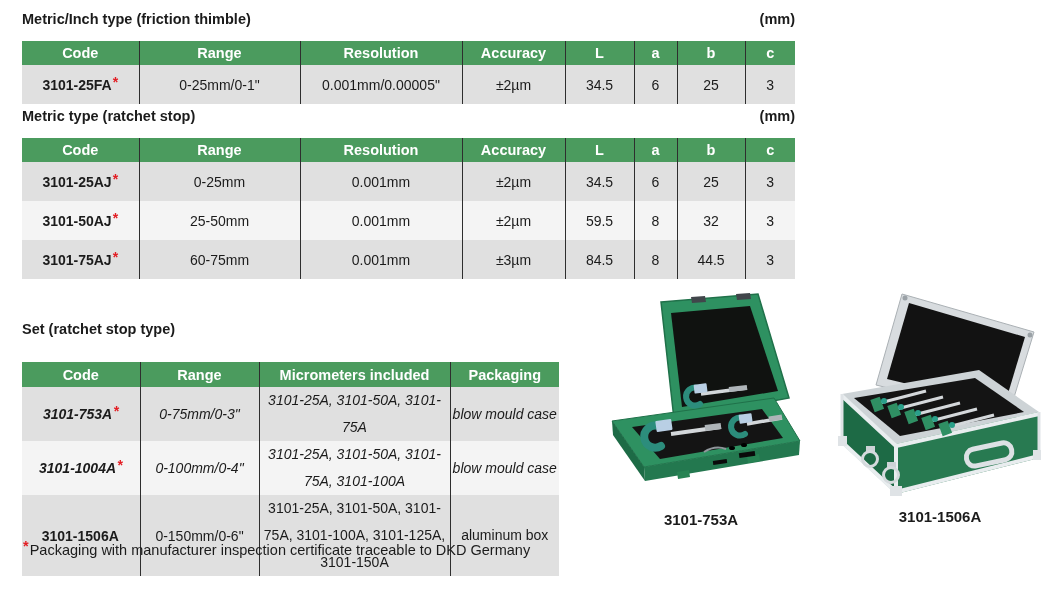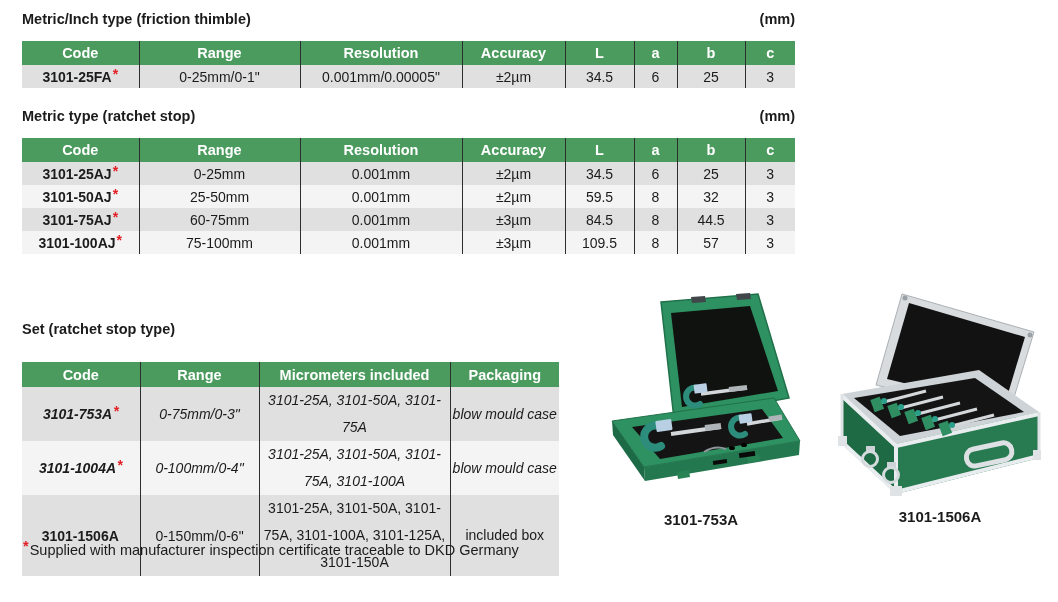--- a/index.html
+++ b/index.html
@@ -7,21 +7,21 @@
         font-family:"Liberation Sans",sans-serif;color:#1b1b1b;border-radius:25px;}
   .titlerow{position:absolute;display:flex;justify-content:space-between;
             font-weight:bold;font-size:14.5px;line-height:18px;}
   .sectitle{white-space:nowrap;}
   .unit{white-space:nowrap;padding-left:24px;}
   table.spec{position:absolute;border-collapse:collapse;table-layout:fixed;font-size:14px;margin-top:8px;}
   .spec th{background:#4b9b5e;color:#ffffff;font-weight:bold;font-size:14.5px;}
   .spec th,.spec td{border-right:1.4px solid #2e2e2e;padding:0;text-align:center;
                     vertical-align:middle;overflow:hidden;}
   .spec th:last-child,.spec td:last-child{border-right:none;}
-  .t12 thead tr{height:24px;} .t12 tbody tr{height:23px;}
+  .t12 thead tr{height:24px;} .t12 tbody tr{height:39px;}
   .t3 thead tr{height:25px;}
   .h45{height:45px;font-style:italic;} .h62{height:62px;}
   tr.g td{background:#e0e0e0;} tr.w td{background:#f4f4f4;}
   .al{text-align:left;padding-left:13px;}
   .code{font-weight:bold;}
   .star{color:#e31e24;font-weight:bold;position:relative;top:-3px;margin-left:1px;}
   .inc{text-align:left;padding-left:10px;padding-right:6px;line-height:27px;}
   .pack{padding:0 14px;line-height:19px;}
   .caption{position:absolute;font-weight:bold;font-size:15px;text-align:center;}
   .footnote{position:absolute;font-size:14.5px;}
@@ -125,30 +125,20 @@
       <tr class="g">
         <td class="code"><span>3101-75AJ</span><span class="star">*</span></td>
         <td class="al">60-75mm</td>
         <td>0.001mm</td>
         <td>±3µm</td>
         <td>84.5</td>
         <td>8</td>
         <td>44.5</td>
         <td>3</td>
       </tr>
-      <tr class="w">
-        <td class="code"><span>3101-100AJ</span><span class="star">*</span></td>
-        <td class="al">75-100mm</td>
-        <td>0.001mm</td>
-        <td>±3µm</td>
-        <td>109.5</td>
-        <td>8</td>
-        <td>57</td>
-        <td>3</td>
-      </tr>
     </tbody>
   </table>
 
   <div class="titlerow" style="left:22px;top:320px;width:537px;">
     <span class="sectitle">Set (ratchet stop type)</span>
   </div>
   <table class="spec t3" style="left:22px;top:354px;width:537px;">
     <colgroup>
         <col style="width:118px">
         <col style="width:119px">
@@ -173,21 +163,21 @@
       <tr class="w h45">
         <td class="code"><span>3101-1004A</span><span class="star">*</span></td>
         <td class="al">0-100mm/0-4"</td>
         <td class="inc">3101-25A, 3101-50A, 3101-75A, 3101-100A</td>
         <td class="pack">blow mould case</td>
       </tr>
       <tr class="g h62">
         <td class="code"><span>3101-1506A</span><span class="star"></span></td>
         <td class="al">0-150mm/0-6"</td>
         <td class="inc">3101-25A, 3101-50A, 3101-75A, 3101-100A, 3101-125A, 3101-150A</td>
-        <td class="pack">included box</td>
+        <td class="pack">aluminum box</td>
       </tr>
     </tbody>
   </table>
 
   <svg class="fig" style="left:601px;top:288px;" width="200" height="222" viewBox="0 0 200 222">
     <g>
       <polygon points="60,14 157,6 188,110 73,131" fill="#2e9161" stroke="#20714a" stroke-width="1.5"></polygon>
       <polygon points="70,25 149,18 177,103 81,119" fill="#101210"></polygon>
       <polygon points="90,9 104,8 105,14 91,15" fill="#41464b"></polygon>
       <polygon points="135,6 149,5 150,11 136,12" fill="#41464b"></polygon>
@@ -272,16 +262,16 @@
       <g>
           <line x1="114" y1="140" x2="164" y2="127" stroke="#d4d8db" stroke-width="3"></line>
           <rect x="110" y="134" width="10" height="13" fill="#2f8f63" transform="rotate(-20 115 140)"></rect>
           <circle cx="122" cy="137" r="3" fill="#2aa08a"></circle>
         </g>
     </g>
   </svg>
   <div class="caption" style="left:830px;top:508px;width:220px;">3101-1506A</div>
 
   <div class="footnote" style="left:22px;top:542px;">
-    <span class="star">*</span><span>Supplied with manufacturer inspection certificate traceable to DKD Germany</span>
+    <span class="star">*</span><span>Packaging with manufacturer inspection certificate traceable to DKD Germany</span>
   </div>
 
 </div>
 
 </body></html>

